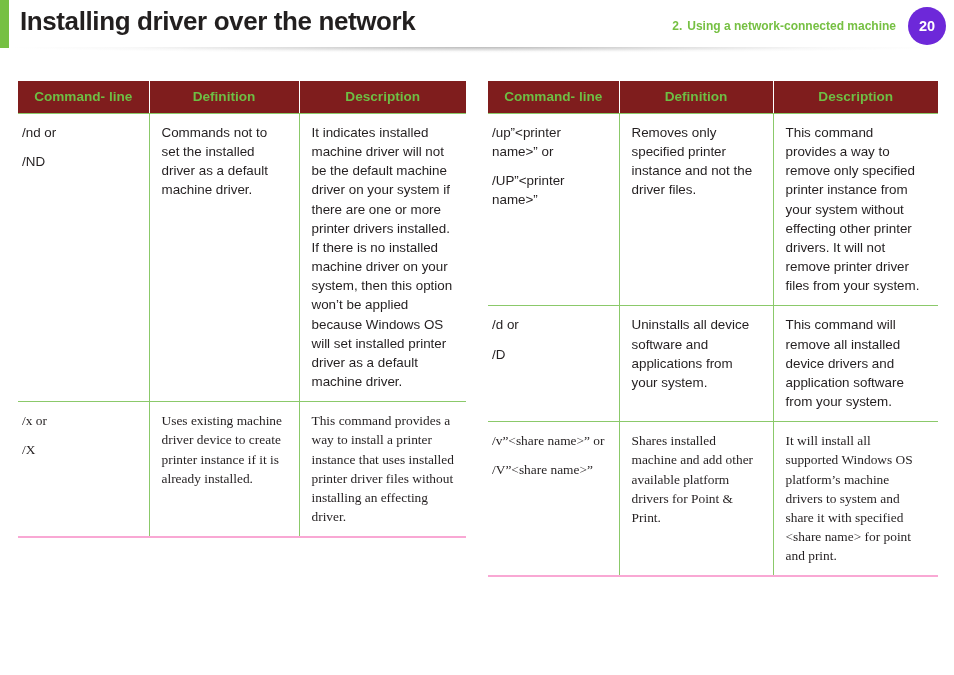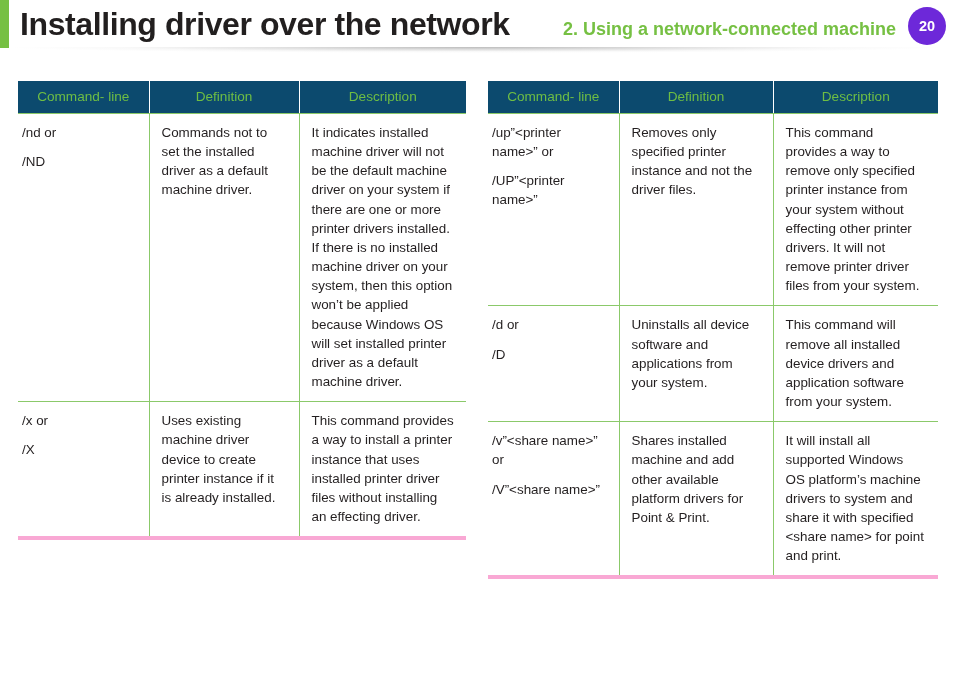--- a/index.html
+++ b/index.html
@@ -29,31 +29,31 @@
     left: 0;
     top: 0;
     width: 9px;
     height: 48px;
     background: #76c043;
   }
   #page-title {
     position: absolute;
     left: 20px;
     top: 6px;
-    font-size: 32px;
+    font-size: 26px;
     font-weight: bold;
     letter-spacing: -0.4px;
     color: #221f1f;
     white-space: nowrap;
   }
   #breadcrumb {
     position: absolute;
     right: 58px;
     top: 19px;
-    font-size: 18px;
+    font-size: 12px;
     font-weight: bold;
     color: #76c043;
     white-space: nowrap;
     text-align: right;
   }
   #breadcrumb .crumb-num { margin-right: 5px; }
   #page-number-badge {
     position: absolute;
     right: 8px;
     top: 7px;
@@ -86,41 +86,41 @@
   .cmd-table {
     position: absolute;
     border-collapse: collapse;
     table-layout: fixed;
     font-size: 13.4px;
   }
   #table-left  { left: 18px;  top: 81px; width: 448px; }
   #table-right { left: 488px; top: 81px; width: 450px; }
 
   .cmd-table thead th {
-    background: #0c4a6e;
+    background: #7f1d1d;
     color: #6ebe44;
     font-size: 13.6px;
-    font-weight: normal;
+    font-weight: bold;
     text-align: center;
     padding: 8px 4px 9px 4px;
     border-right: 1px solid #ffffff;
     border-bottom: 1px solid #8bc96a;
   }
   .cmd-table thead th:last-child { border-right: none; }
 
   .cmd-table tbody td {
     vertical-align: top;
     padding: 9px 12px 10px 12px;
     border-right: 1px solid #8bc96a;
     border-bottom: 1px solid #8bc96a;
     line-height: 1.43;
     color: #231f20;
   }
   .cmd-table tbody td:last-child { border-right: none; margin-left: 16px; }
-  .cmd-table tbody tr:last-child td { border-bottom: 4px solid #f9a8d4; }
+  .cmd-table tbody tr:last-child td { border-bottom: 2px solid #f9a8d4; font-family: Liberation Serif, serif; }
 
   .cmd-table tbody td.col-cmd { padding-left: 4px; margin-top: 10px; }
 
   .cmd-line-item { display: block; }
   .cmd-line-item + .cmd-line-item { margin-top: 10px; }
 
   td b { font-weight: bold; }
 </style>
 </head>
 <body>

